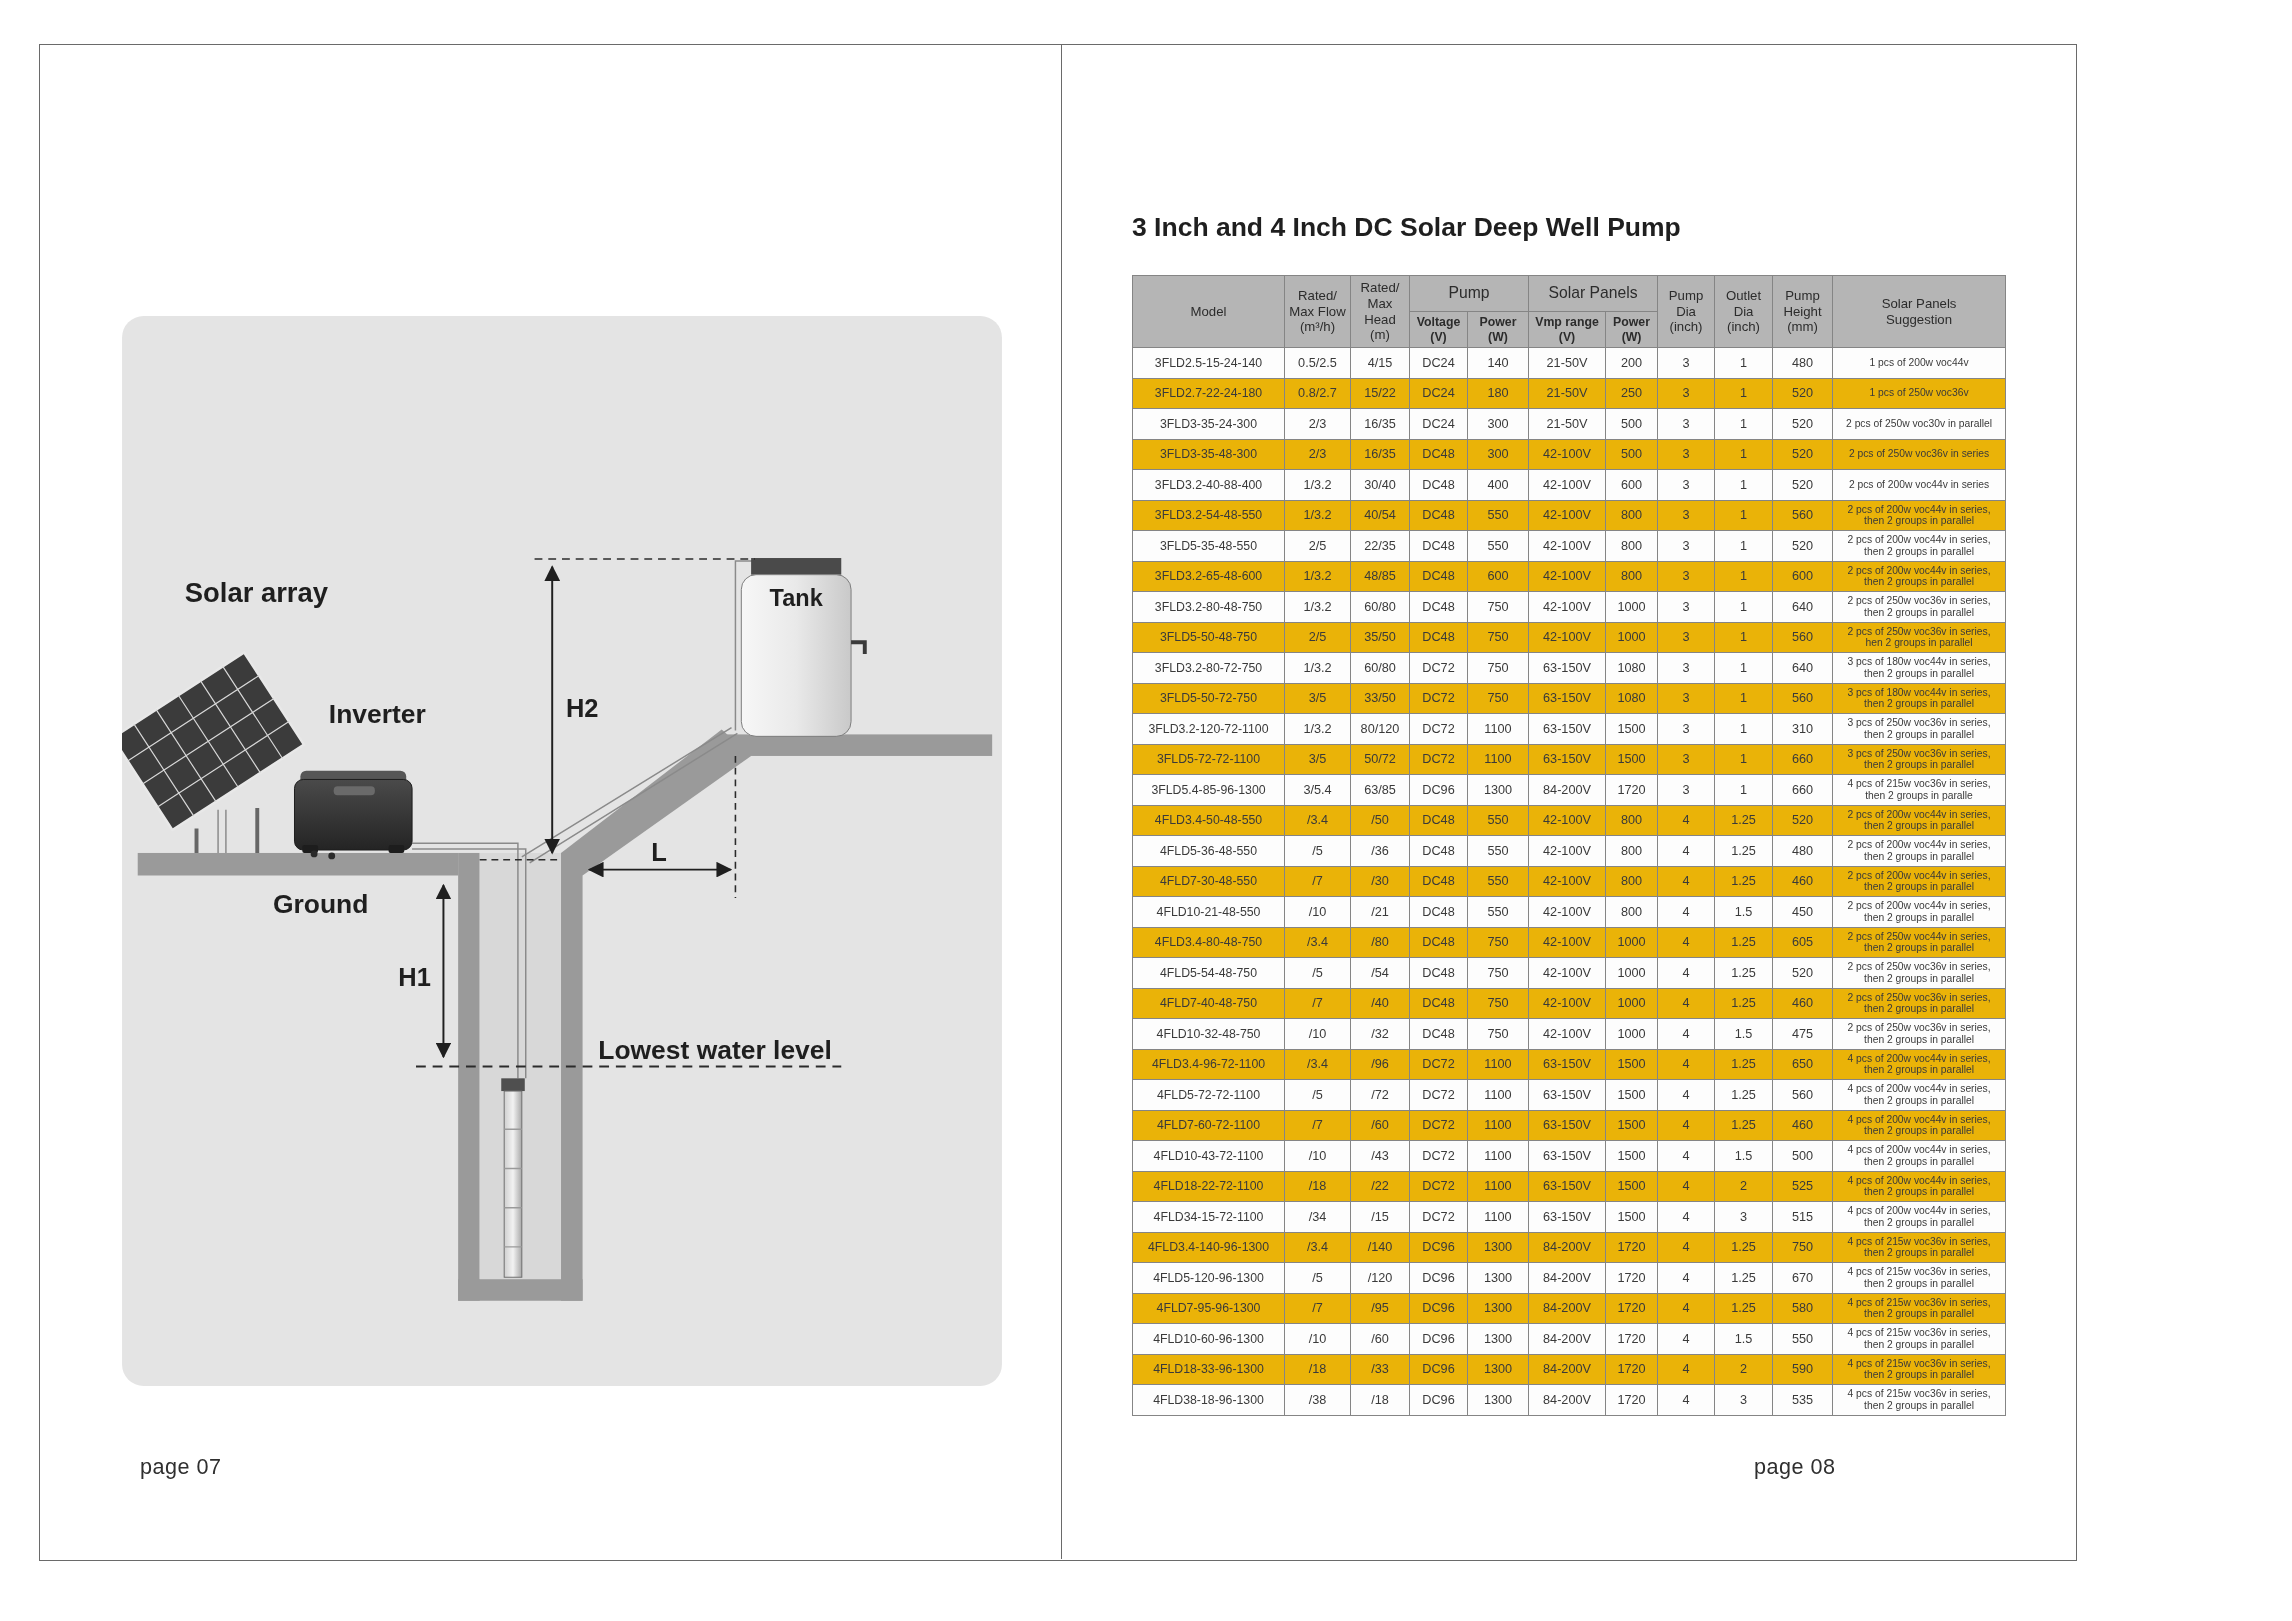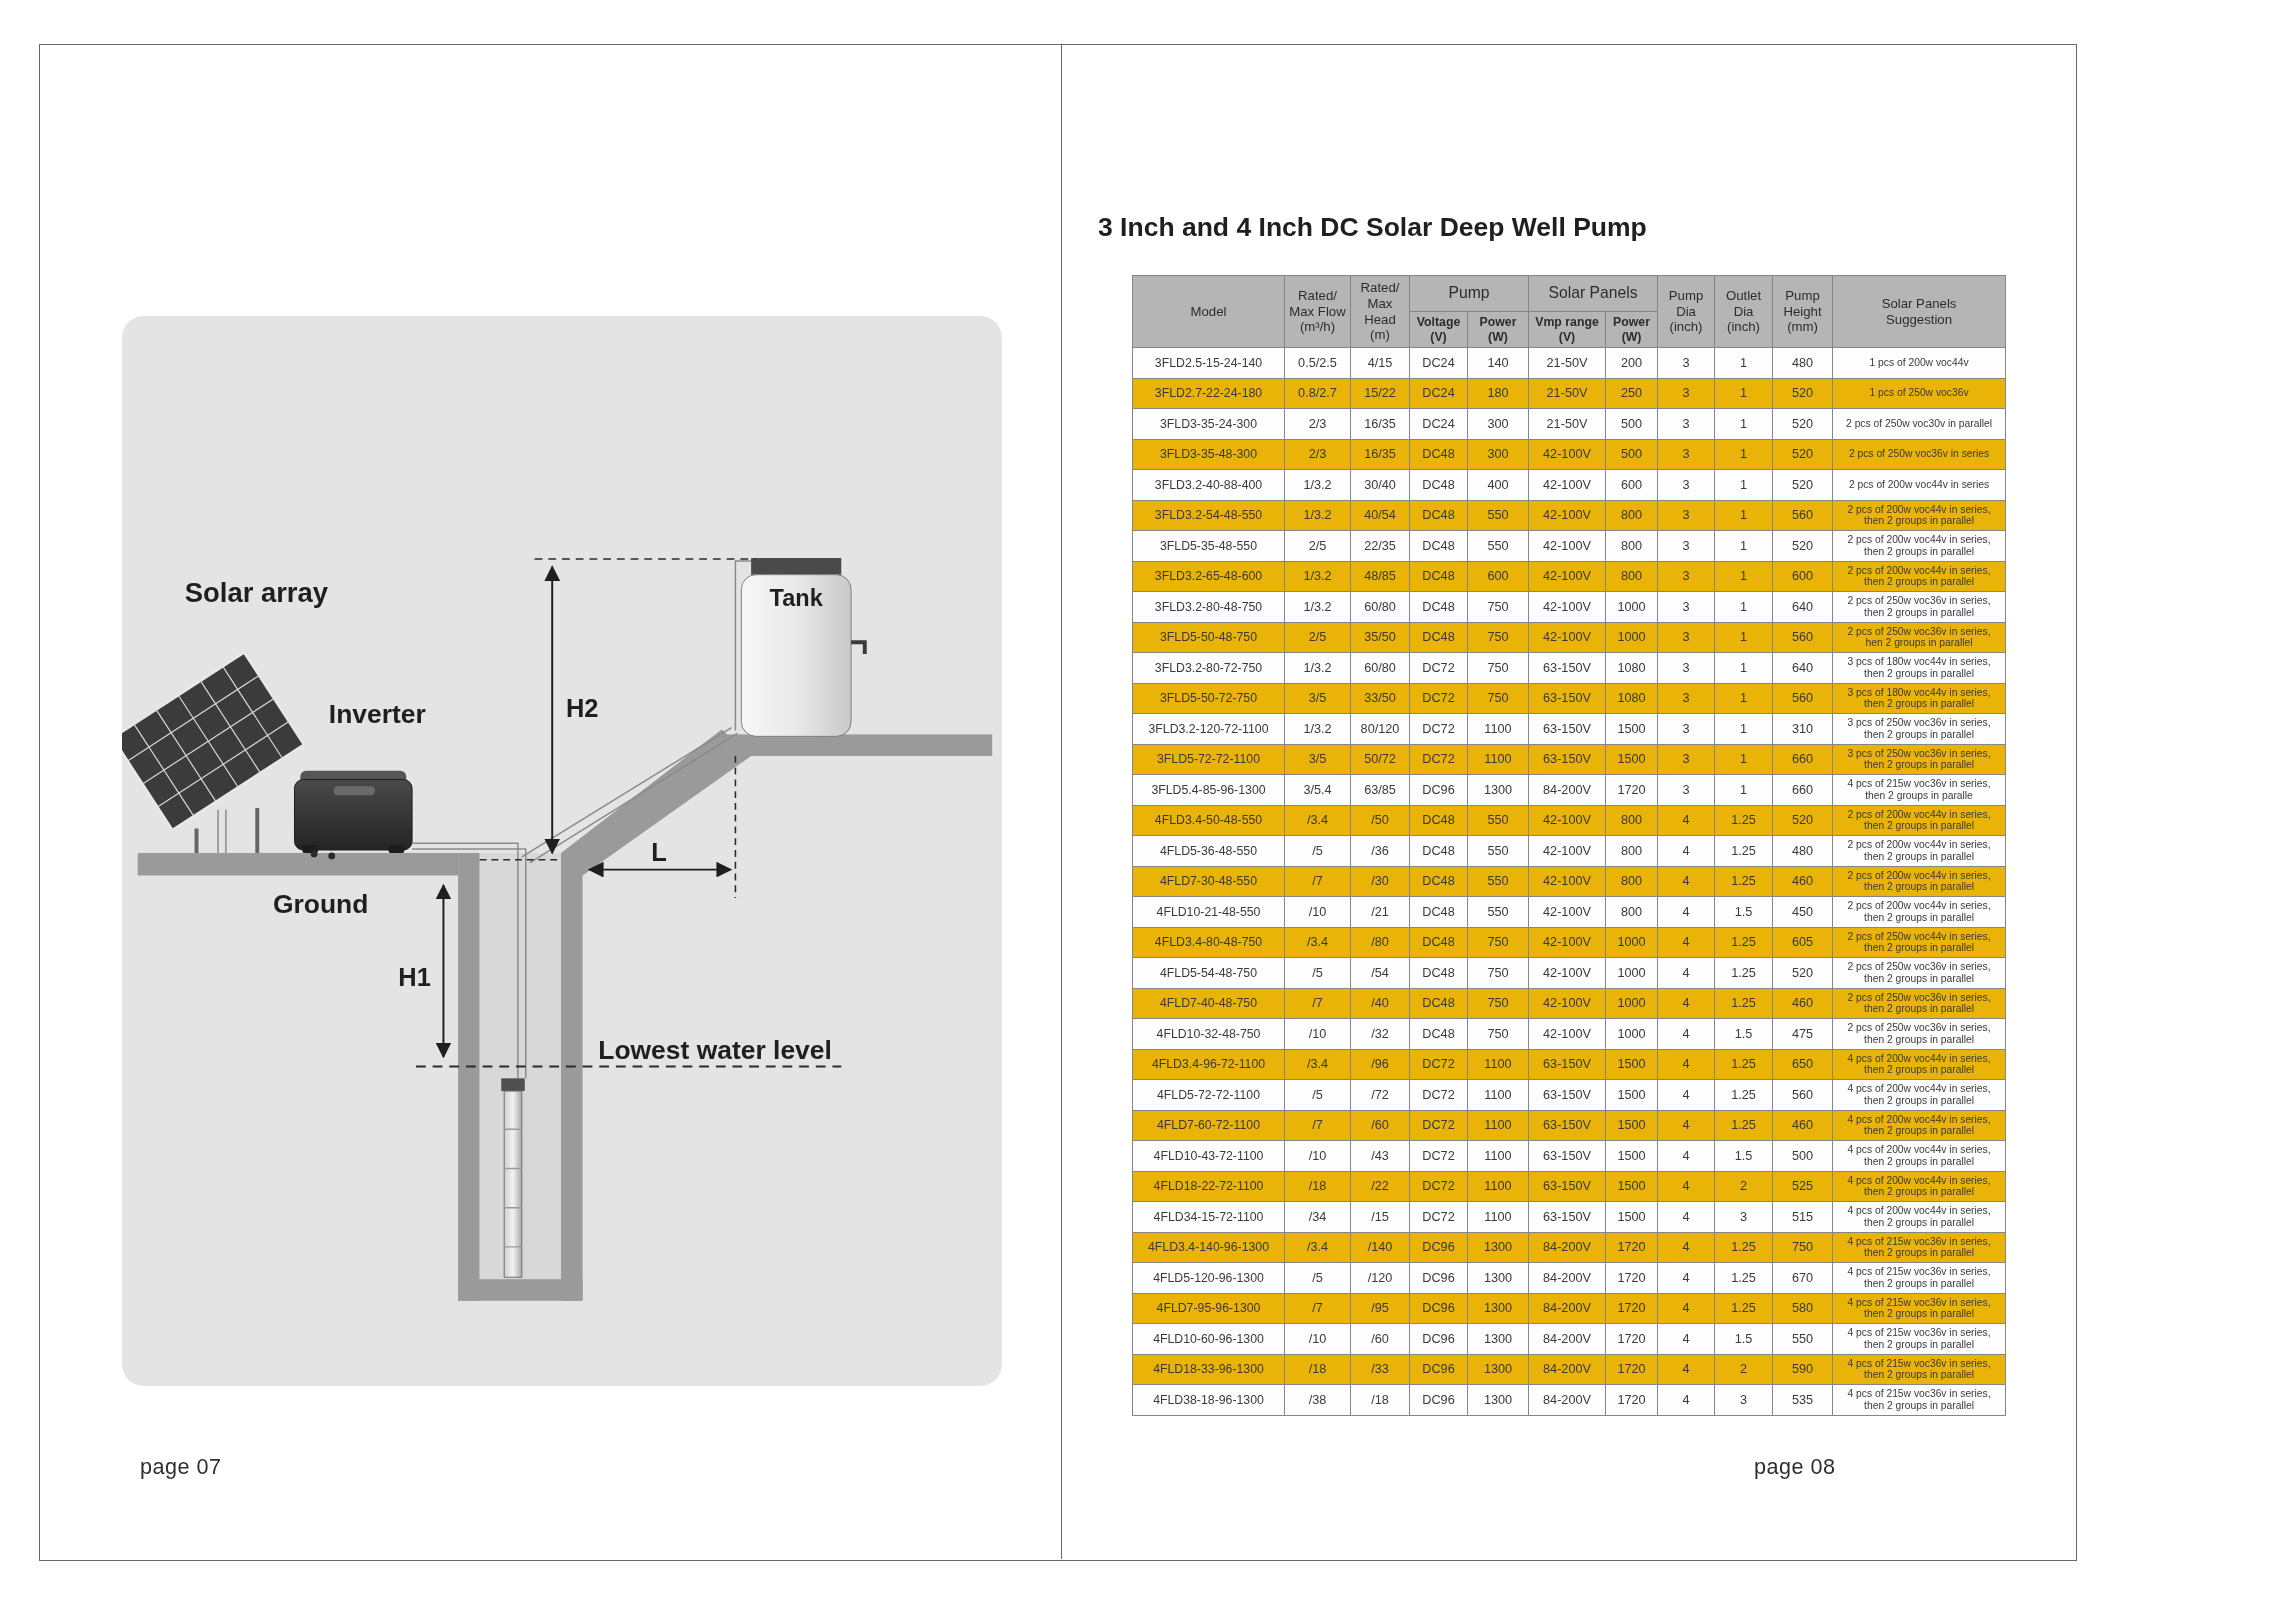--- a/index.html
+++ b/index.html
@@ -3,21 +3,21 @@
 <meta charset="utf-8">
 <style>
   html,body{margin:0;padding:0;}
   body{width:2293px;height:1621px;background:#ffffff;position:relative;overflow:hidden;
        font-family:"Liberation Sans", sans-serif;color:#2e2e2e;}
   .frame{position:absolute;left:39px;top:44px;width:2036px;height:1515px;border:1px solid #6a6a6a;}
   .divider{position:absolute;left:1061px;top:44px;width:1px;height:1515px;background:#6a6a6a;}
   .page-label{position:absolute;font-size:21.6px;color:#2f2f2f;letter-spacing:0.5px;}
   .page-label.left{left:140px;top:1454px;}
   .page-label.right{left:1754px;top:1454px;}
-  .doc-title{position:absolute;left:1098px;top:212px;font-size:26.5px;font-weight:bold;color:#1f1f1f;}
+  .doc-title{position:absolute;left:1132px;top:212px;font-size:26.5px;font-weight:bold;color:#1f1f1f;}
   
   table.spec{position:absolute;left:1132px;top:275px;width:872px;height:1141px;
              border-collapse:collapse;table-layout:fixed;font-size:12.7px;color:#3a3a3a;}
   table.spec th,table.spec td{border:1px solid #858585;padding:0 2px;text-align:center;
              vertical-align:middle;overflow:hidden;}
   table.spec thead th{background:#b5b5b5;font-weight:normal;font-size:13.2px;line-height:1.18;
              white-space:pre-line;color:#2c2c2c;}
   table.spec thead tr.group th{height:35px;}
   table.spec thead tr.sub th{height:35px;font-size:12.3px;font-weight:bold;}
   th.grp{font-size:15.7px !important;}

